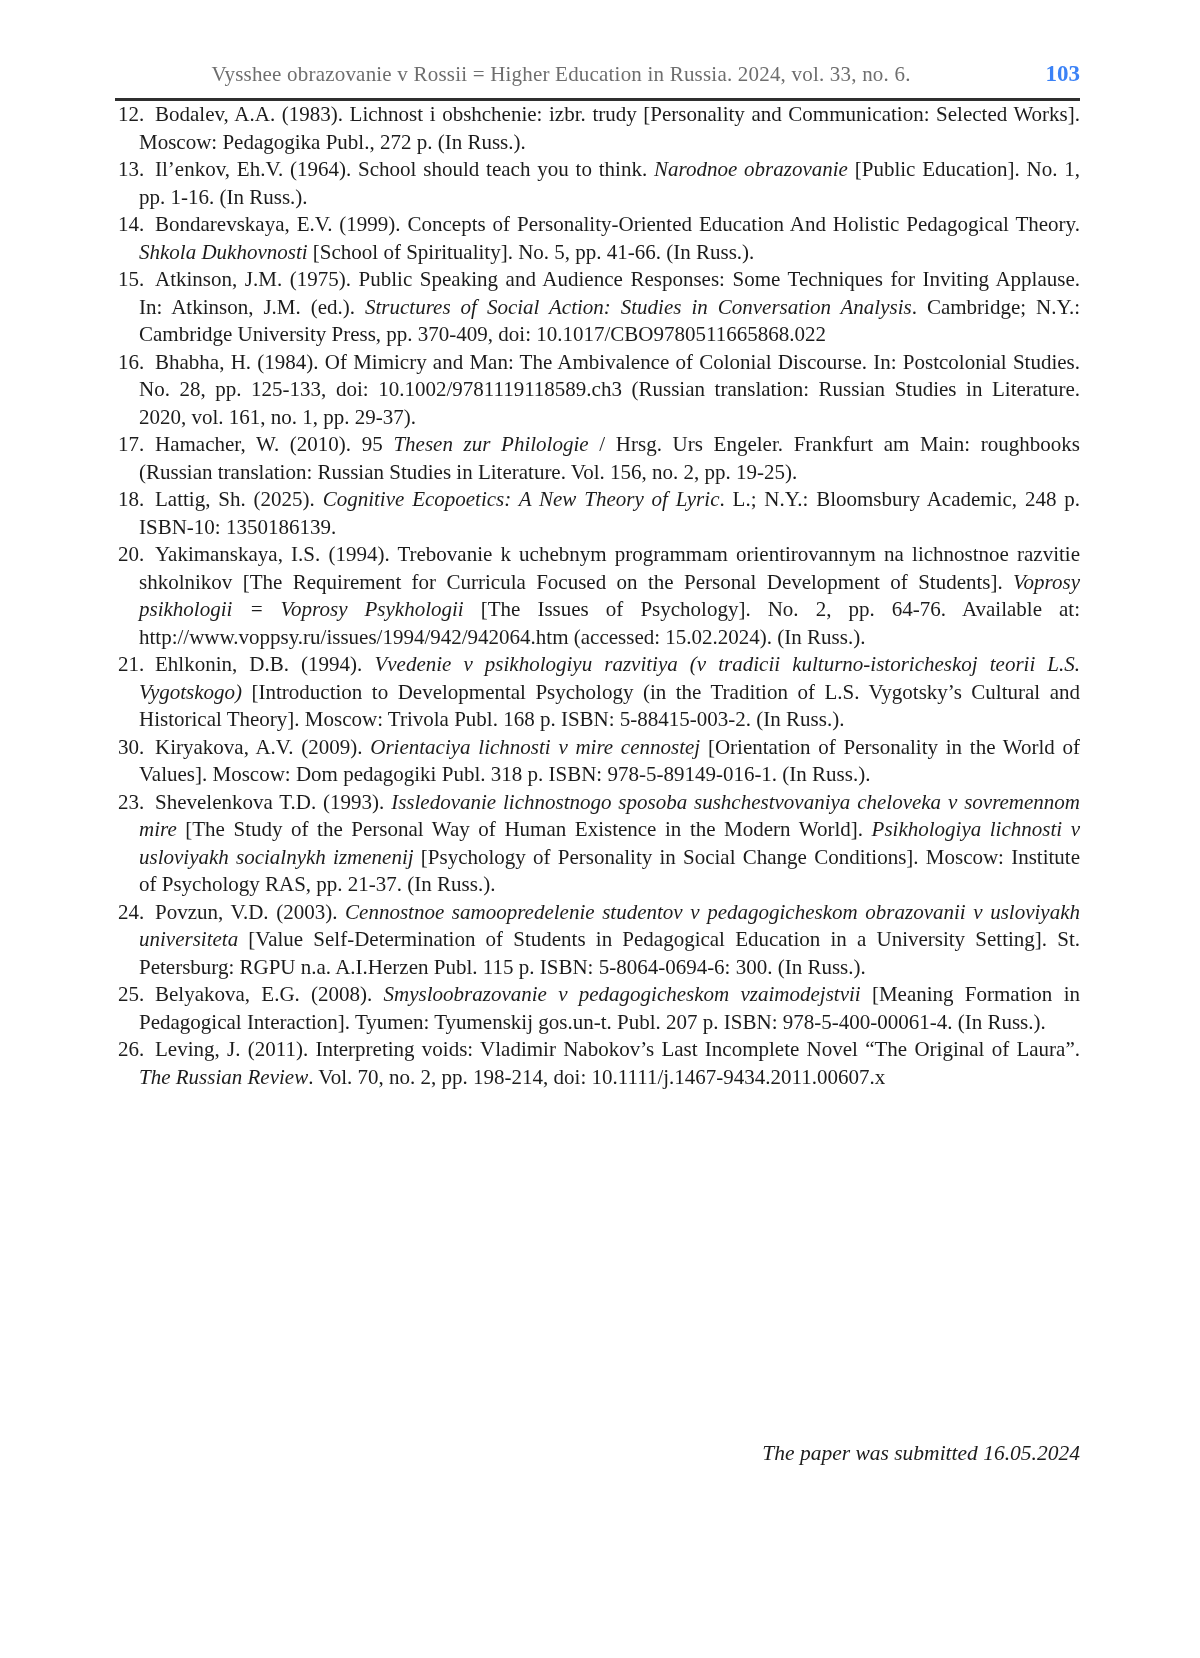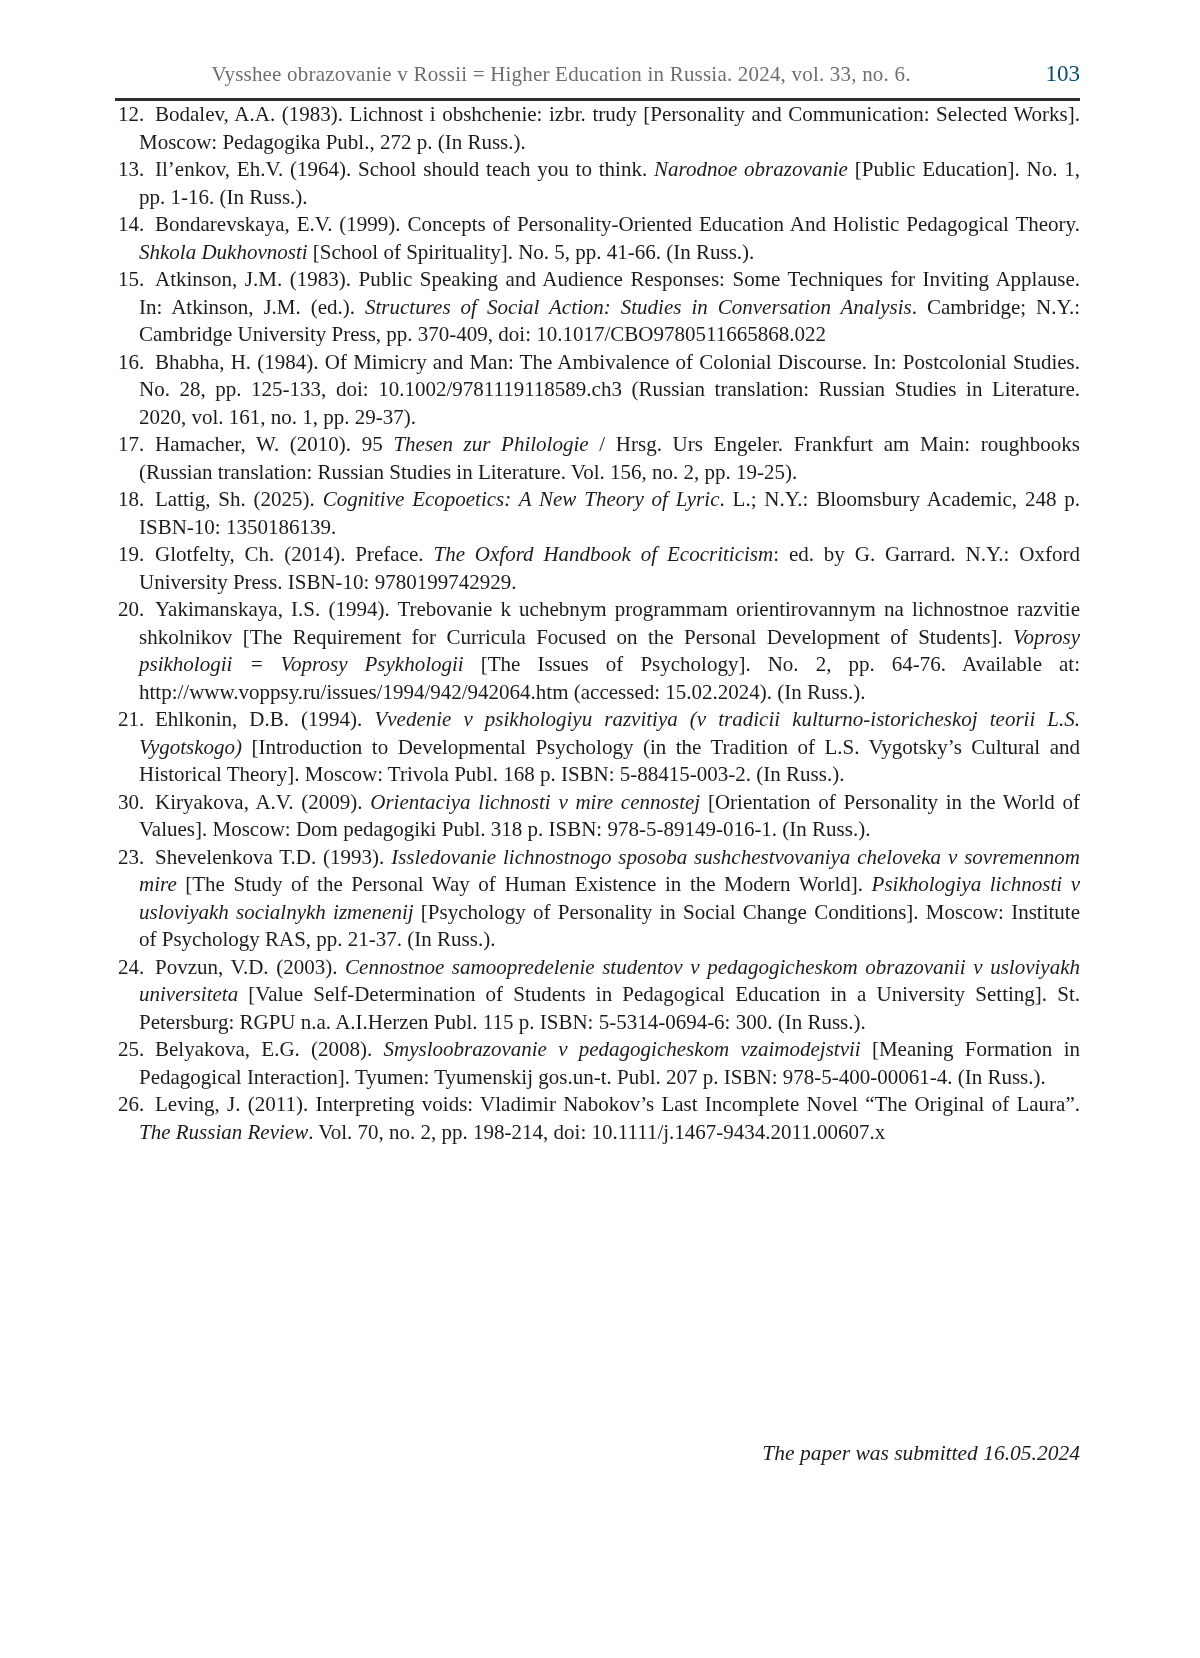--- a/index.html
+++ b/index.html
@@ -33,22 +33,22 @@
     font-size: 21px;
     color: var(--header-text, #6e6e6e);
     letter-spacing: 0.2px;
     line-height: 32px;
   }
   .page-number {
     position: absolute;
     right: 0;
     top: 0;
     font-size: 23px;
-    font-weight: normal;
-    color: #0c4a6e;
+    font-weight: bold;
+    color: #3b82f6;
     line-height: 32px;
   }
   .head-rule {
     border: none;
     height: 3px;
     background: var(--rule, #2f2f2f);
     margin: 8px 0 0 -3px;
     width: 965px;
   }
   .refs {
@@ -91,30 +91,29 @@
       <span class="running-title">Vysshee obrazovanie v Rossii = Higher Education in Russia. 2024, vol. 33, no. 6.</span>
       <span class="page-number">103</span>
     </header>
 
     <hr class="head-rule">
 
     <main class="refs">
         <p class="ref"><span class="ref-num">12.</span><span>Bodalev, A.A. (1983). Lichnost i obshchenie: izbr. trudy [Personality and Communication: Selected Works]. Moscow: Pedagogika Publ., 272 p. (In Russ.).</span></p>
         <p class="ref"><span class="ref-num">13.</span><span>Il’enkov, Eh.V. (1964). School should teach you to think. </span><em>Narodnoe obrazovanie</em><span> [Public Education]. No. 1, pp. 1-16. (In Russ.).</span></p>
         <p class="ref"><span class="ref-num">14.</span><span>Bondarevskaya, E.V. (1999). Concepts of Personality-Oriented Education And Holistic Pedagogical Theory. </span><em>Shkola Dukhovnosti</em><span> [School of Spirituality]. No. 5, pp. 41-66. (In Russ.).</span></p>
-        <p class="ref"><span class="ref-num">15.</span><span>Atkinson, J.M. (1983). Public Speaking and Audience Responses: Some Techniques for Inviting Applause. In: Atkinson, J.M. (ed.). </span><em>Structures of Social Action: Studies in Conversation Analysis</em><span>. Cambridge; N.Y.: Cambridge University Press, pp. 370-409, doi: 10.1017/CBO9780511665868.022</span></p>
+        <p class="ref"><span class="ref-num">15.</span><span>Atkinson, J.M. (1975). Public Speaking and Audience Responses: Some Techniques for Inviting Applause. In: Atkinson, J.M. (ed.). </span><em>Structures of Social Action: Studies in Conversation Analysis</em><span>. Cambridge; N.Y.: Cambridge University Press, pp. 370-409, doi: 10.1017/CBO9780511665868.022</span></p>
         <p class="ref"><span class="ref-num">16.</span><span>Bhabha, H. (1984). Of Mimicry and Man: The Ambivalence of Colonial Discourse. In: Postcolonial Studies. No. 28, pp. 125-133, doi: 10.1002/9781119118589.ch3 (Russian translation: Russian Studies in Literature. 2020, vol. 161, no. 1, pp. 29-37).</span></p>
         <p class="ref"><span class="ref-num">17.</span><span>Hamacher, W. (2010). 95 </span><em>Thesen zur Philologie</em><span> / Hrsg. Urs Engeler. Frankfurt am Main: roughbooks (Russian translation: Russian Studies in Literature. Vol. 156, no. 2, pp. 19-25).</span></p>
         <p class="ref"><span class="ref-num">18.</span><span>Lattig, Sh. (2025). </span><em>Cognitive Ecopoetics: A New Theory of Lyric</em><span>. L.; N.Y.: Bloomsbury Academic, 248 p. ISBN-10: 1350186139.</span></p>
-        <p class="ref"><span class="ref-num">19.</span><span>Glotfelty, Ch. (2014). Preface. </span><em>The Oxford Handbook of Ecocriticism</em><span>: ed. by G. Garrard. N.Y.: Oxford University Press. ISBN-10: 9780199742929.</span></p>
         <p class="ref"><span class="ref-num">20.</span><span>Yakimanskaya, I.S. (1994). Trebovanie k uchebnym programmam orientirovannym na lichnostnoe razvitie shkolnikov [The Requirement for Curricula Focused on the Personal Development of Students]. </span><em>Voprosy psikhologii = Voprosy Psykhologii</em><span> [The Issues of Psychology]. No. 2, pp. 64-76. Available at: http://www.voppsy.ru/issues/1994/942/942064.htm (accessed: 15.02.2024). (In Russ.).</span></p>
         <p class="ref"><span class="ref-num">21.</span><span>Ehlkonin, D.B. (1994). </span><em>Vvedenie v psikhologiyu razvitiya (v tradicii kulturno-istoricheskoj teorii L.S. Vygotskogo)</em><span> [Introduction to Developmental Psychology (in the Tradition of L.S. Vygotsky’s Cultural and Historical Theory]. Moscow: Trivola Publ. 168 p. ISBN: 5-88415-003-2. (In Russ.).</span></p>
         <p class="ref"><span class="ref-num">30.</span><span>Kiryakova, A.V. (2009). </span><em>Orientaciya lichnosti v mire cennostej</em><span> [Orientation of Personality in the World of Values]. Moscow: Dom pedagogiki Publ. 318 p. ISBN: 978-5-89149-016-1. (In Russ.).</span></p>
         <p class="ref"><span class="ref-num">23.</span><span>Shevelenkova T.D. (1993). </span><em>Issledovanie lichnostnogo sposoba sushchestvovaniya cheloveka v sovremennom mire</em><span> [The Study of the Personal Way of Human Existence in the Modern World]. </span><em>Psikhologiya lichnosti v usloviyakh socialnykh izmenenij</em><span> [Psychology of Personality in Social Change Conditions]. Moscow: Institute of Psychology RAS, pp. 21-37. (In Russ.).</span></p>
-        <p class="ref"><span class="ref-num">24.</span><span>Povzun, V.D. (2003). </span><em>Cennostnoe samoopredelenie studentov v pedagogicheskom obrazovanii v usloviyakh universiteta</em><span> [Value Self-Determination of Students in Pedagogical Education in a University Setting]. St. Petersburg: RGPU n.a. A.I.Herzen Publ. 115 p. ISBN: 5-5314-0694-6: 300. (In Russ.).</span></p>
+        <p class="ref"><span class="ref-num">24.</span><span>Povzun, V.D. (2003). </span><em>Cennostnoe samoopredelenie studentov v pedagogicheskom obrazovanii v usloviyakh universiteta</em><span> [Value Self-Determination of Students in Pedagogical Education in a University Setting]. St. Petersburg: RGPU n.a. A.I.Herzen Publ. 115 p. ISBN: 5-8064-0694-6: 300. (In Russ.).</span></p>
         <p class="ref"><span class="ref-num">25.</span><span>Belyakova, E.G. (2008). </span><em>Smysloobrazovanie v pedagogicheskom vzaimodejstvii</em><span> [Meaning Formation in Pedagogical Interaction]. Tyumen: Tyumenskij gos.un-t. Publ. 207 p. ISBN: 978-5-400-00061-4. (In Russ.).</span></p>
         <p class="ref"><span class="ref-num">26.</span><span>Leving, J. (2011). Interpreting voids: Vladimir Nabokov’s Last Incomplete Novel “The Original of Laura”. </span><em>The Russian Review</em><span>. Vol. 70, no. 2, pp. 198-214, doi: 10.1111/j.1467-9434.2011.00607.x</span></p>
       </main>
 
   </div>
 
   <footer class="submission">
     <div>The paper was submitted 16.05.2024</div>
   </footer>
 </div>

